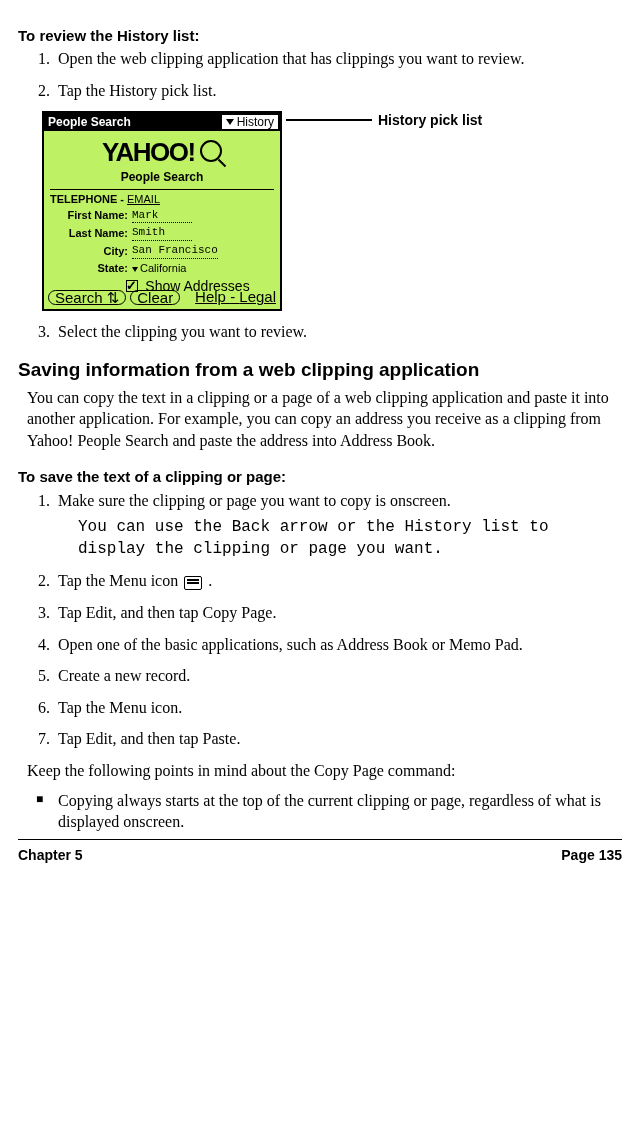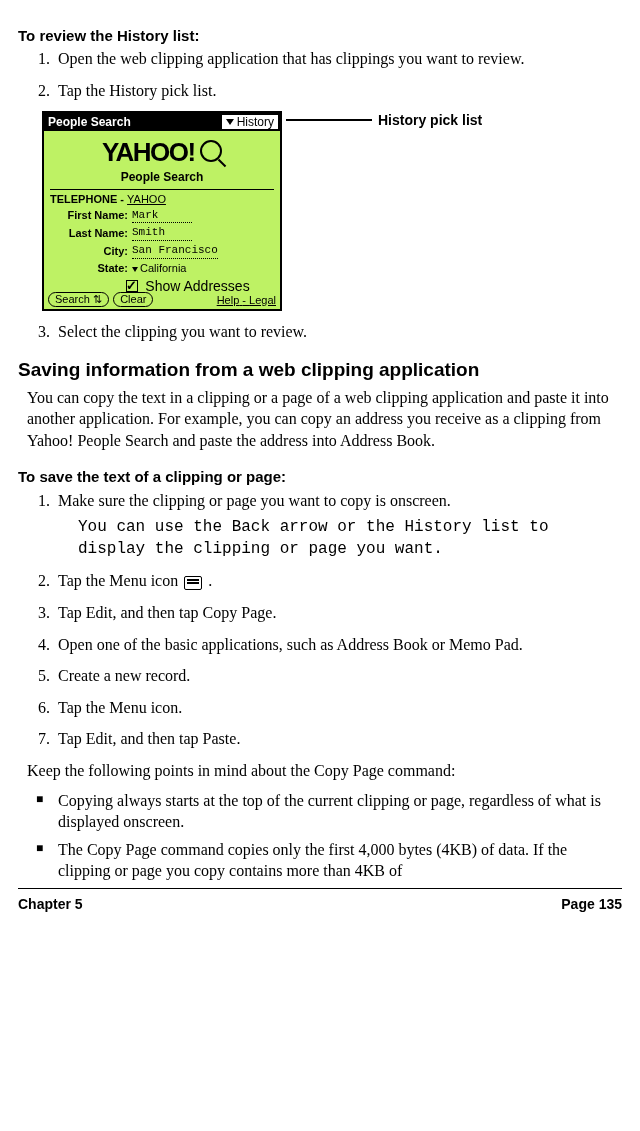--- a/index.html
+++ b/index.html
@@ -211,21 +211,21 @@
     font-size:13px;
     font-weight:bold;
   }
   .palm-bottom {
     position:absolute;
     bottom:2px;
     left:4px;
     right:4px;
     display:flex;
     align-items:center;
-    font-size:11px;
+    font-size:15px;
   }
   .palm-btn {
     border:1px solid #000;
     border-radius:8px;
     padding:0 6px;
     margin-right:4px;
     line-height:13px;
   }
   .palm-bottom .links {
     margin-left:auto;
@@ -301,21 +301,21 @@
       <div class="yahoo-block">
         <span class="yahoo-logo">YAHOO!</span>
         <span class="mag"></span>
         <div class="ps-sub">People Search</div>
       </div>
 
       <div class="divider"></div>
       <div class="tele">
         <span>TELEPHONE</span>
         <span> - </span>
-        <span class="email">YAHOO</span>
+        <span class="email">EMAIL</span>
       </div>
 
       <div class="form-row">
         <span class="lbl">First   Name:</span>
         <span class="val">Mark</span>
       </div>
       <div class="form-row">
         <span class="lbl">Last   Name:</span>
         <span class="val">Smith</span>
       </div>
@@ -368,21 +368,20 @@
     <li>Open one of the basic applications, such as Address Book or Memo Pad.</li>
     <li>Create a new record.</li>
     <li>Tap the Menu icon.</li>
     <li>Tap Edit, and then tap Paste.</li>
   </ol>
 
   <p>Keep the following points in mind about the Copy Page command:</p>
 
   <ul class="bullet-list">
     <li>Copying always starts at the top of the current clipping or page, regardless of what is displayed onscreen.</li>
-    <li>The Copy Page command copies only the first 4,000 bytes (4KB) of data. If the clipping or page you copy contains more than 4KB of</li>
   </ul>
 
   <div class="footer">
     <span>Chapter 5</span>
     <span>Page 135</span>
   </div>
 
 </div>
 
 </body></html>

